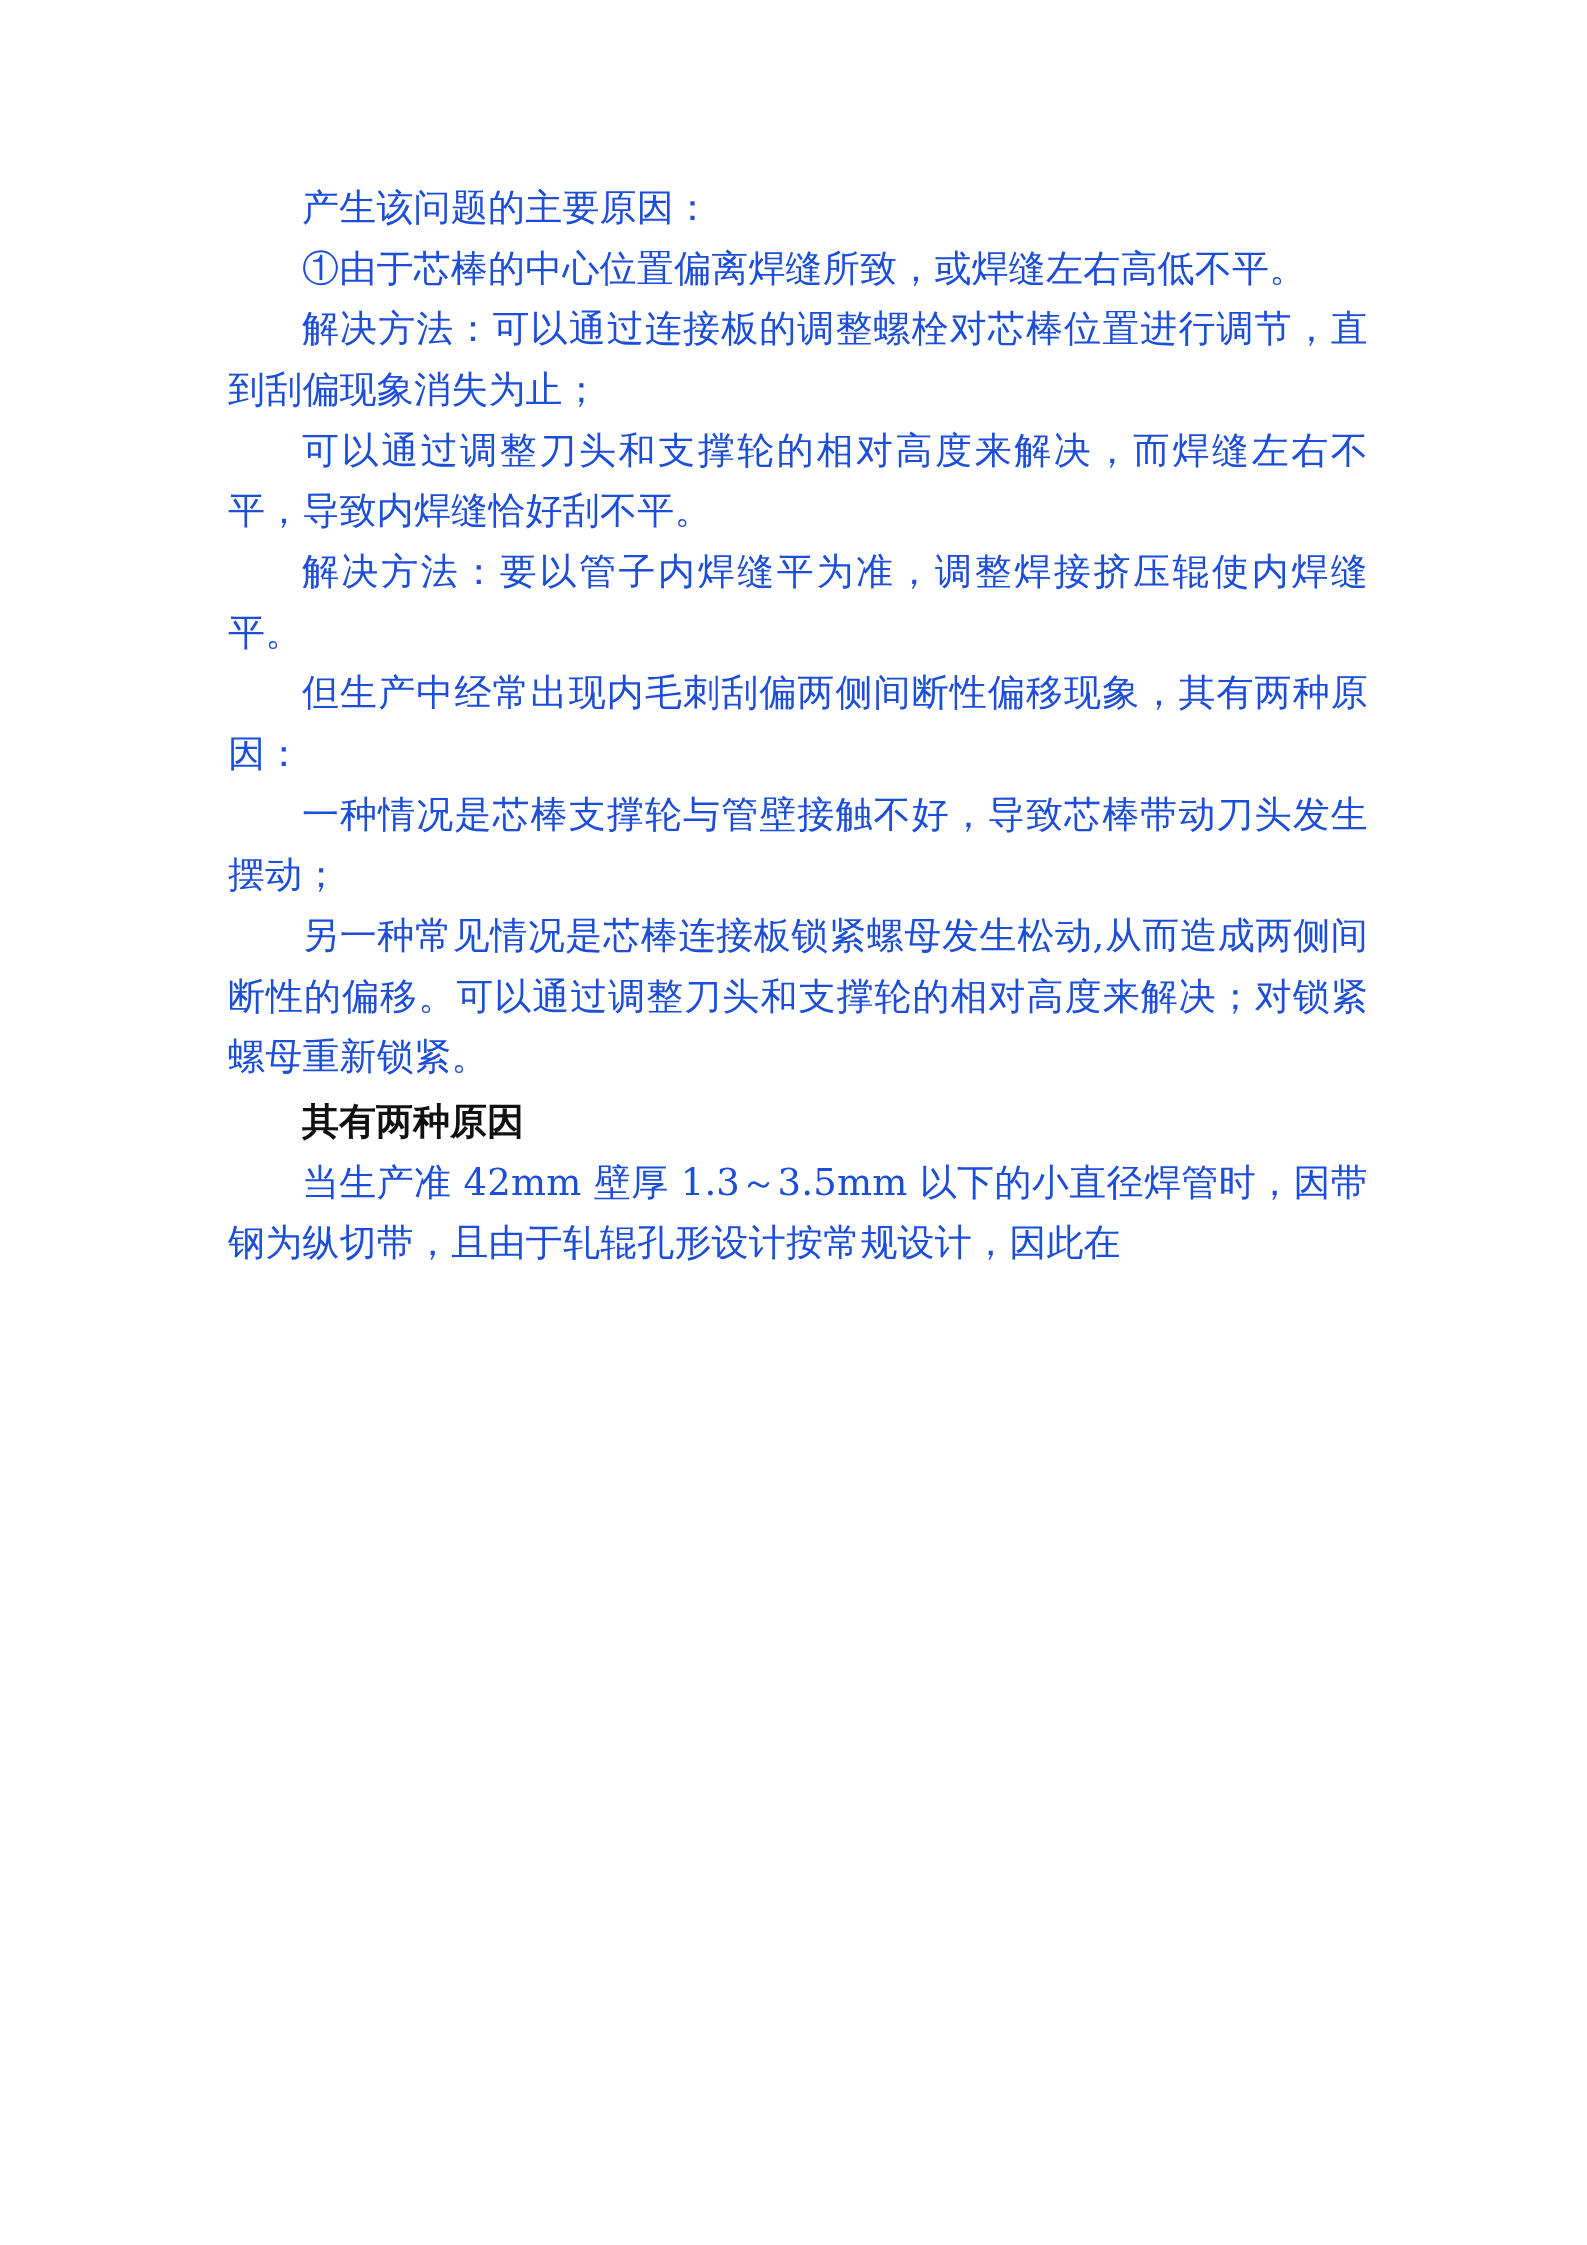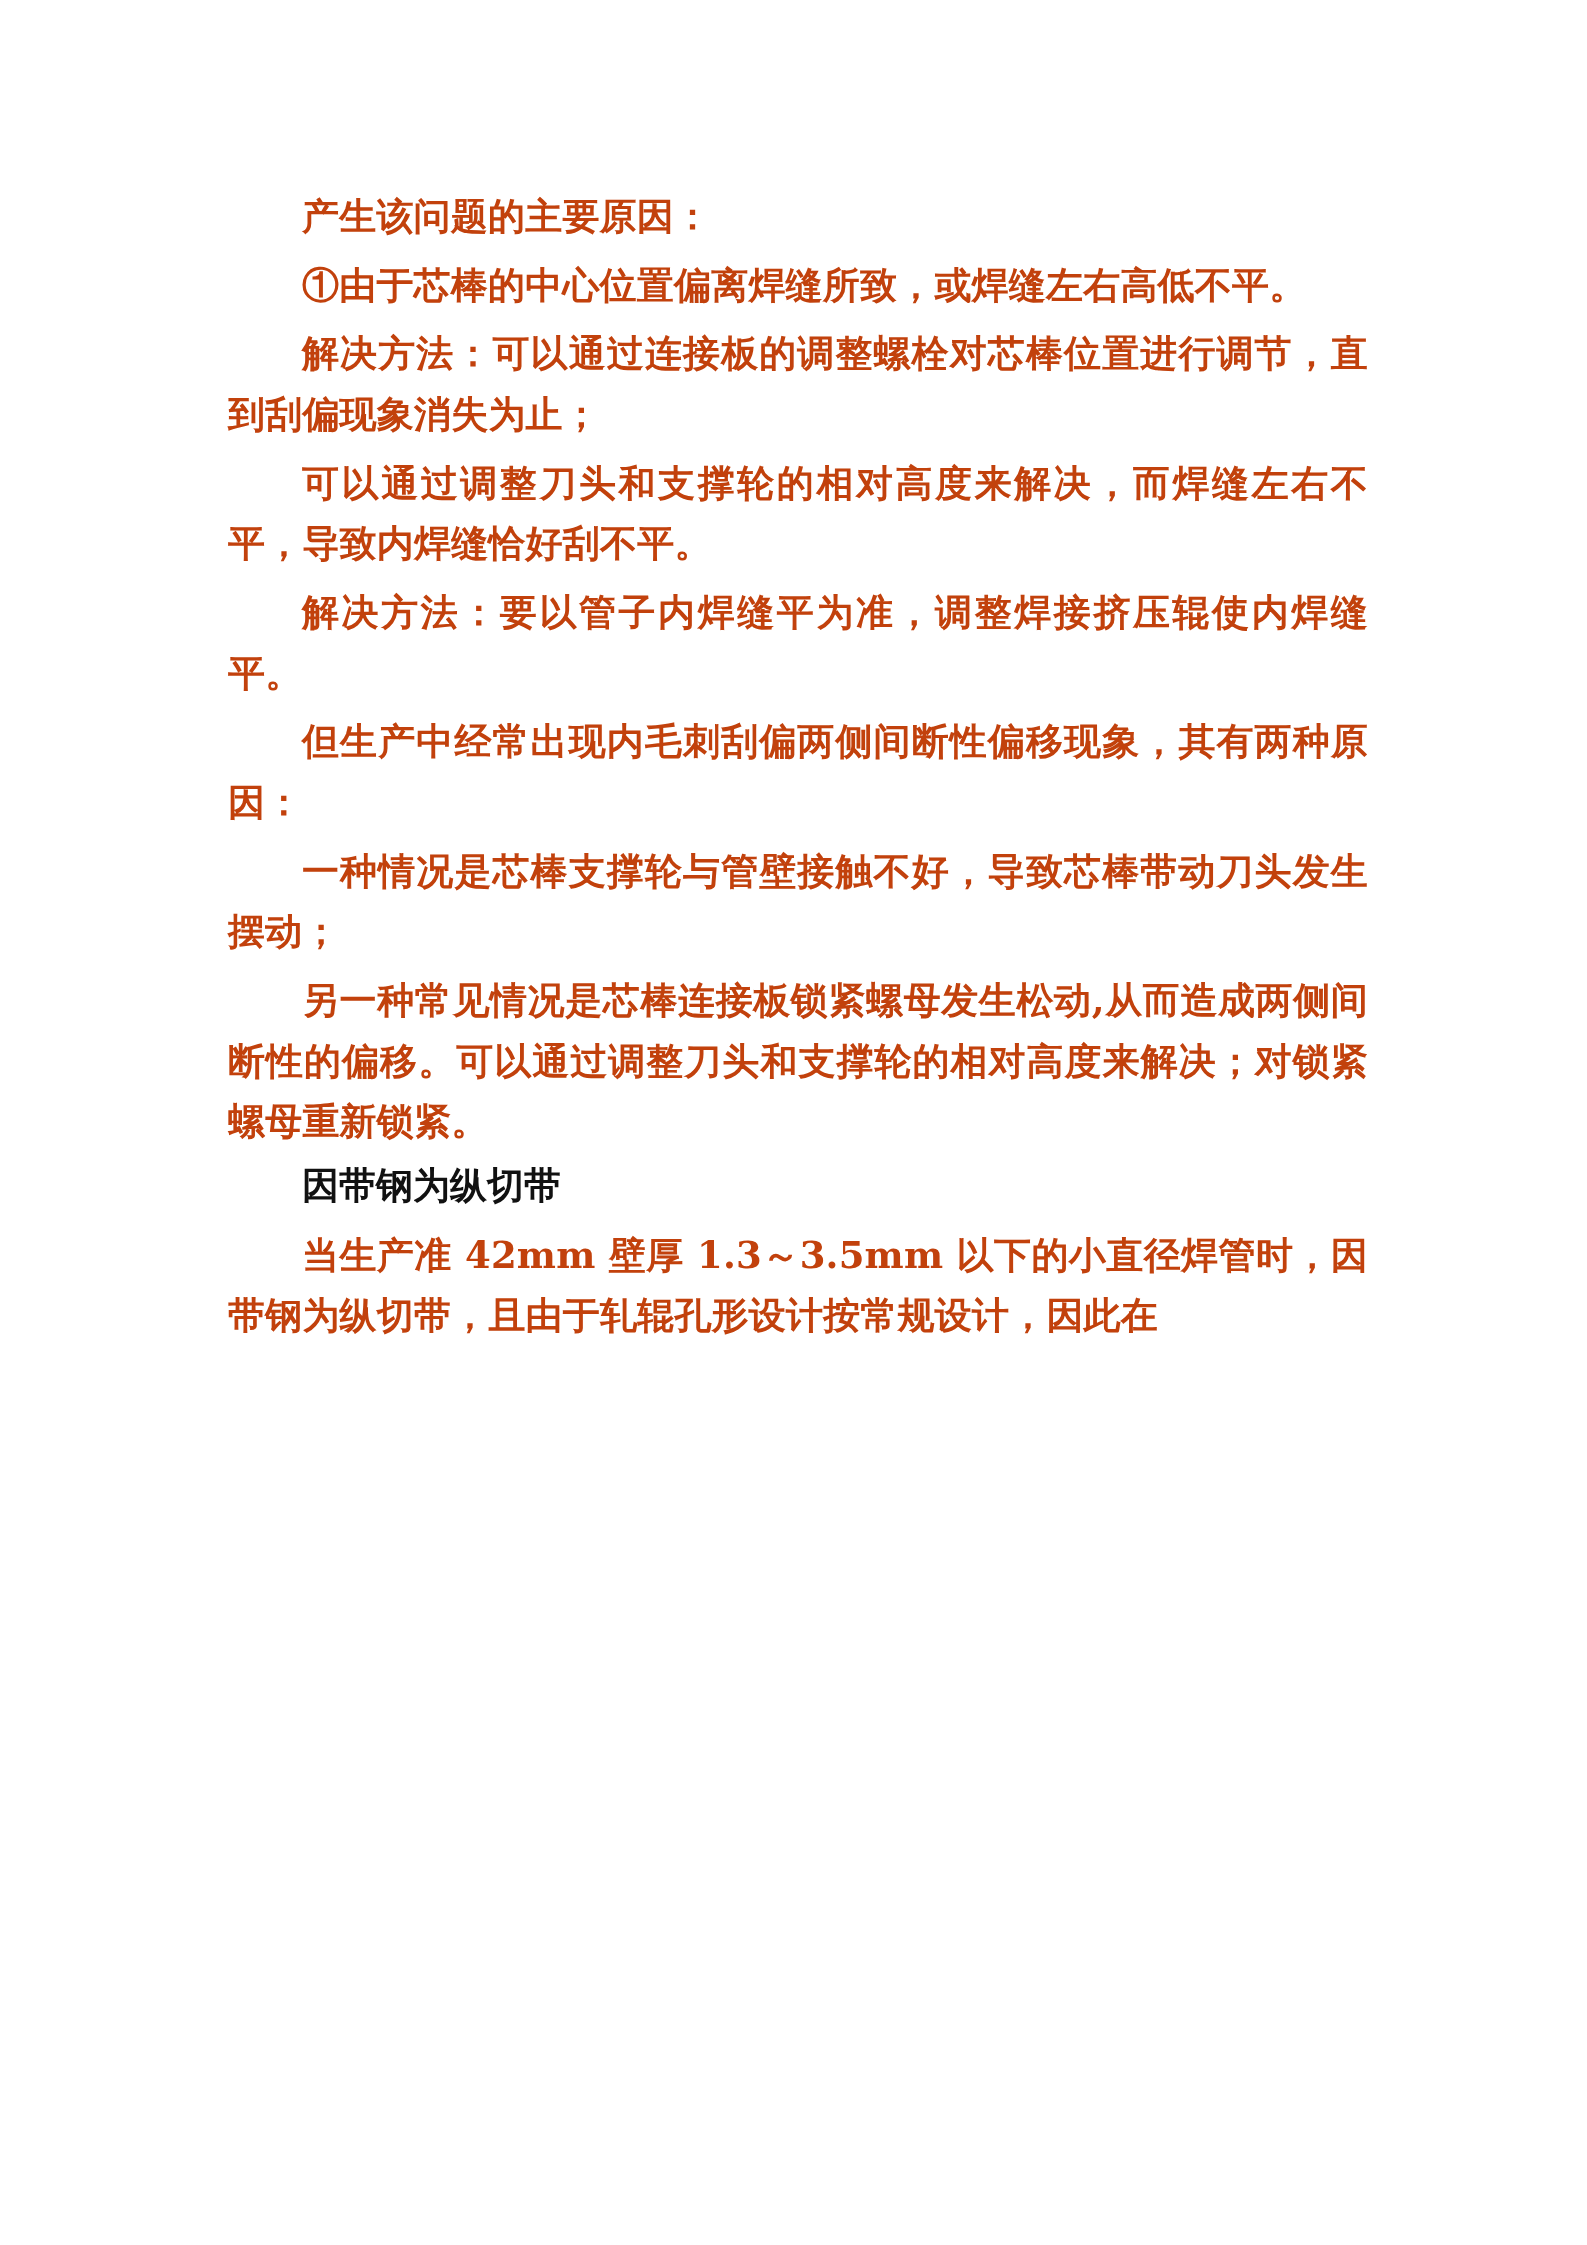--- a/index.html
+++ b/index.html
@@ -19,26 +19,26 @@
   }
   .content {
     position: absolute;
     left: 228px;
     top: 178px;
     width: 1140px;
   }
   .para {
     font-size: 37px;
     line-height: 1.64;
-    margin: 8px 0 0 0;
+    margin: 0 0 0 0;
     text-align: justify;
     text-justify: inter-ideograph;
     letter-spacing: 0.2px;
-    font-weight: 700;
-    color: #c2410c;
+    font-weight: 400;
+    color: #1d4ed8;
   }
   .indent {
     text-indent: 2em;
   }
   .heading {
     font-size: 37px;
     line-height: 1.64;
     text-indent: 2em;
     font-weight: 700;
     color: #111111;
@@ -65,18 +65,18 @@
     <p class="para indent">解决方法：要以管子内焊缝平为准，调整焊接挤压辊使内焊缝平。</p>
 
     <p class="para indent">但生产中经常出现内毛刺刮偏两侧间断性偏移现象，其有两种原因：</p>
 
     <p class="para indent">一种情况是芯棒支撑轮与管壁接触不好，导致芯棒带动刀头发生摆动；</p>
 
     <p class="para indent">另一种常见情况是芯棒连接板锁紧螺母发生松动,从而造成两侧间断性的偏移。可以通过调整刀头和支撑轮的相对高度来解决；对锁紧螺母重新锁紧。</p>
 
     <div class="spacer-sm"></div>
 
-    <h2 class="heading">因带钢为纵切带</h2>
+    <h2 class="heading">其有两种原因</h2>
 
     <p class="para indent">当生产准 42mm 壁厚 1.3～3.5mm 以下的小直径焊管时，因带钢为纵切带，且由于轧辊孔形设计按常规设计，因此在</p>
 
   </div>
 </div>
 
 </body></html>

